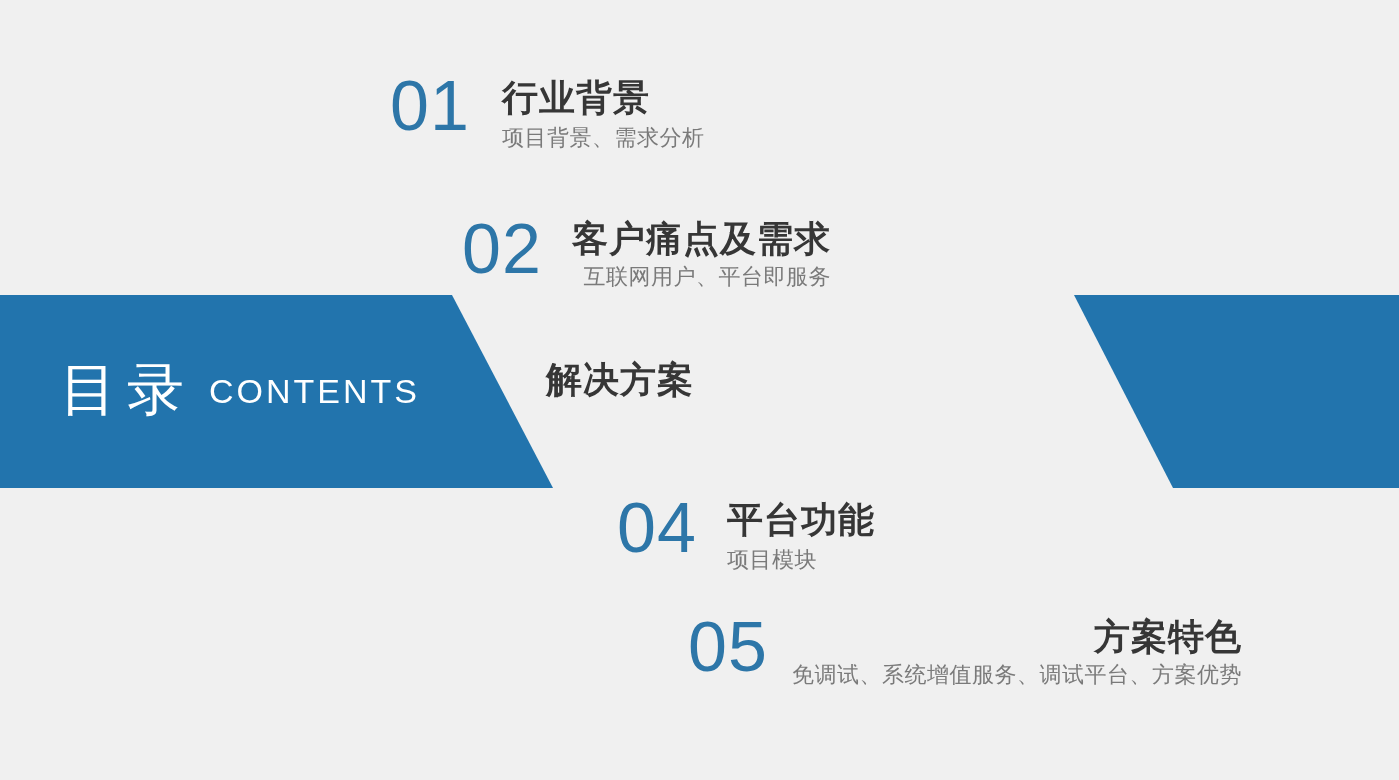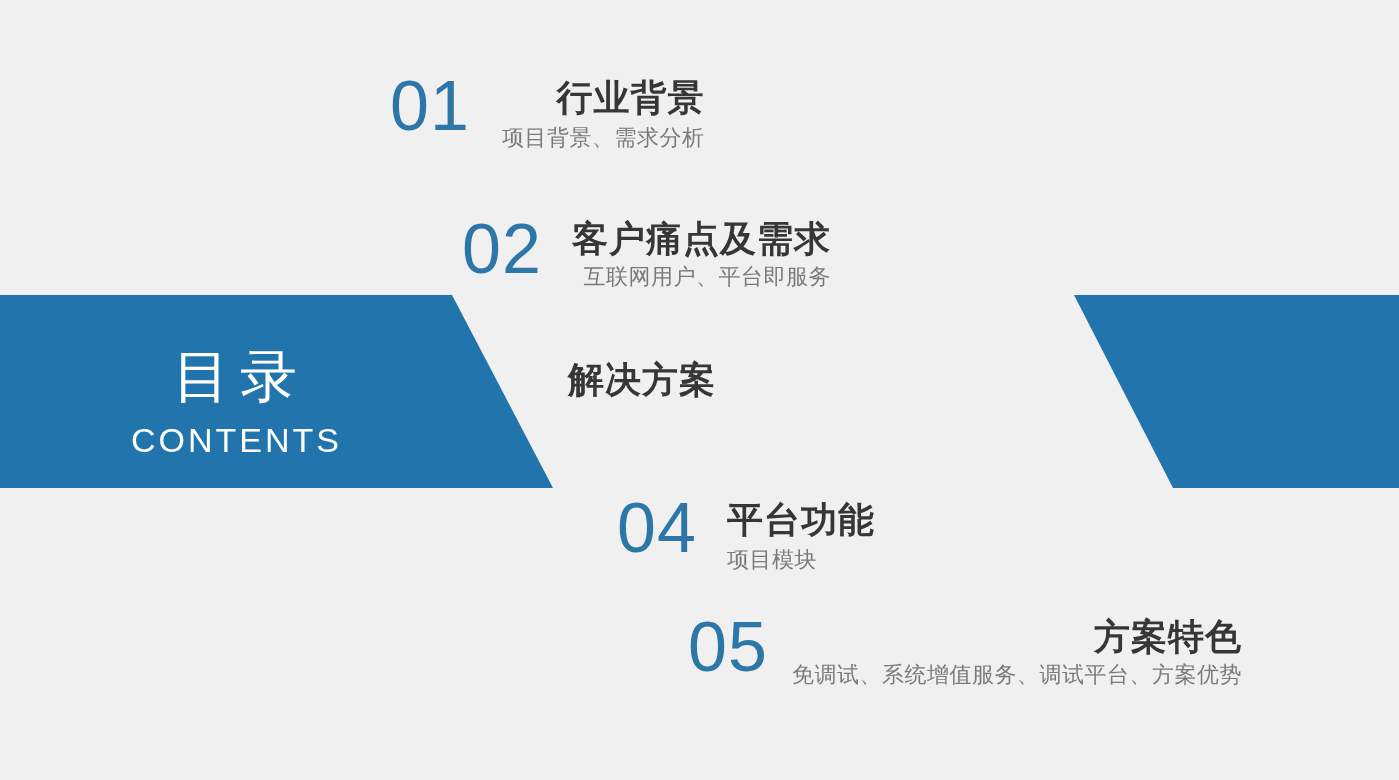--- a/index.html
+++ b/index.html
@@ -29,25 +29,25 @@
     top: 295px;
     width: 553px;
     height: 193px;
     background: #2274AD;
     clip-path: polygon(0 0, 452px 0, 553px 100%, 0 100%);
   }
 
   .banner-text {
     position: absolute;
     left: 0;
-    top: 306px;
+    top: 295px;
     width: 470px;
     height: 193px;
     display: flex;
-    flex-direction: column;
+    flex-direction: row;
     align-items: center;
     justify-content: center;
     color: #ffffff;
     gap: 12px;
   }
   .banner-cn {
     font-size: 57px;
     line-height: 1.05;
     letter-spacing: 10px;
     text-indent: 10px;
@@ -105,29 +105,29 @@
     color: #7a7a7a;
     font-size: 22px;
     line-height: 1.2;
     font-weight: 400;
     letter-spacing: 0.5px;
     white-space: nowrap;
   }
 
   
   #item-01 { left: 390px;  top: 72px;  }
-  #item-01 .toc-body { margin-left: 32px; padding-top: 5px; align-items: flex-end; }
+  #item-01 .toc-body { margin-left: 32px; padding-top: 5px; }
   #item-01 .toc-sub  { margin-top: 7px; }
 
   #item-02 { left: 462px;  top: 215px; }
   #item-02 .toc-body { margin-left: 30px; padding-top: 3px; }
   #item-02 .toc-sub  { margin-top: 5px; text-align: right; }
 
   #item-03 { left: 546px;  top: 356px; }
-  #item-03 .toc-body { margin-left: 22px; padding-top: 3px; }
+  #item-03 .toc-body { padding-top: 3px; }
   #item-03 .toc-sub  { margin-top: 5px; }
 
   #item-04 { left: 617px;  top: 494px; }
   #item-04 .toc-body { margin-left: 30px; padding-top: 5px; }
   #item-04 .toc-sub  { margin-top: 7px; }
 
   #item-05 { left: 688px;  top: 613px; }
   #item-05 .toc-body { margin-left: 24px; padding-top: 3px; text-align: right; }
   #item-05 .toc-sub  { margin-top: 5px; }
 </style>

